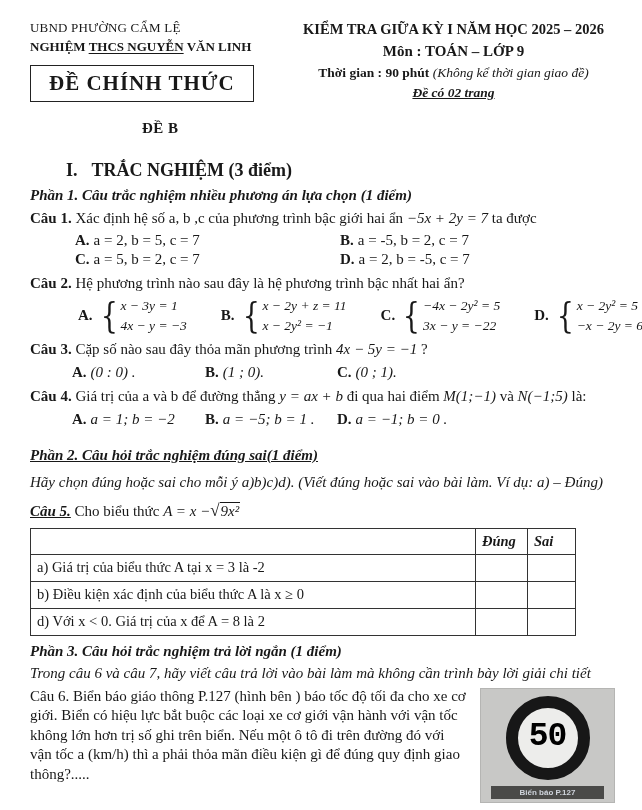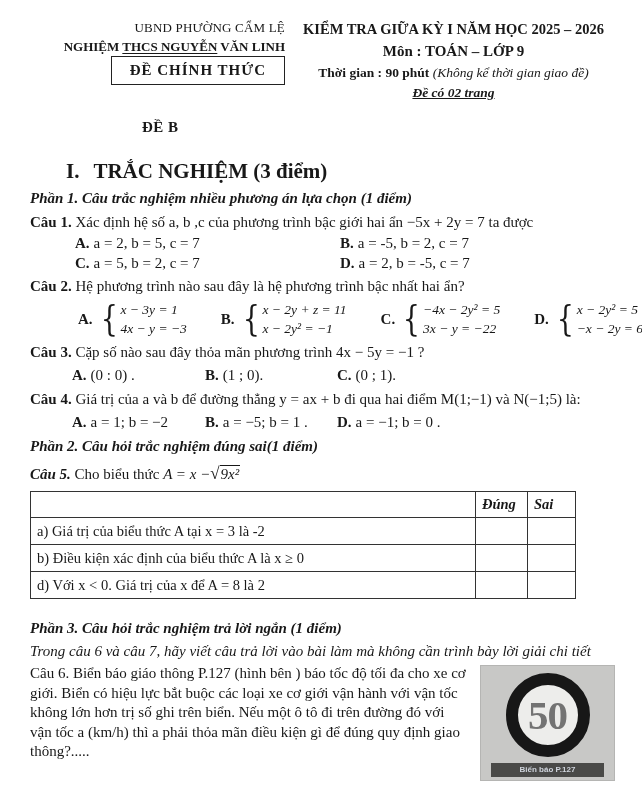--- a/index.html
+++ b/index.html
@@ -5,44 +5,44 @@
   * { margin:0; padding:0; box-sizing:border-box; }
   html,body { background:#e8e8e8; }
   .page {
     width:642px; height:810px; background:#ffffff; color:#181818;
     font-family:"Liberation Serif","DejaVu Serif",serif;
     font-size:15px; line-height:1.3; overflow:hidden;
     padding:20px 28px 10px 30px; position:relative;
   }
   
   .hdr { display:flex; }
-  .hdr-left { width:255px; text-align:right; }
+  .hdr-left { width:255px; text-align:left; }
   .hdr-left .org1 { font-size:13px; letter-spacing:.2px; }
   .hdr-left .org2 { font-size:13px; font-weight:bold; margin-top:2px; }
   .hdr-left .org2 u { text-underline-offset:2px; }
   .official-box {
     display:inline-block; border:1.5px solid #222; padding:4px 18px;
-    font-weight:bold; font-size:15px; letter-spacing:1px;
+    font-weight:bold; font-size:21px; margin-top:9px; letter-spacing:1px;
   }
   .hdr-right { flex:1; text-align:center; padding-left:8px; }
   .hdr-right .t1 { font-weight:bold; font-size:14.5px; }
   .hdr-right .t2 { font-weight:bold; font-size:15px; margin-top:3px; }
   .hdr-right .t3 { font-size:13.5px; margin-top:3px; }
   .hdr-right .t3 .b { font-weight:bold; }
   .hdr-right .t3 .i { font-style:italic; }
   .hdr-right .t4 { font-size:13.5px; font-weight:bold; font-style:italic;
     text-decoration:underline; margin-top:2px; }
   
   .exam-code { font-weight:bold; margin:17px 0 0 112px; font-size:15px; letter-spacing:.5px; }
-  .sec1 { margin:20px 0 0 36px; font-weight:bold; font-size:21px; }
+  .sec1 { margin:20px 0 0 36px; font-weight:bold; font-size:18px; }
   .sec1 .num { margin-right:14px; }
   .part-head { font-weight:bold; font-style:italic; margin-top:4px; font-size:15px; }
   .q { margin-top:4px; }
   .q .qlab { font-weight:bold; }
-  .math { }
+  .math { font-style:italic; }
   
   .opts2 { display:grid; grid-template-columns:265px auto; padding-left:45px; margin-top:2px; }
   .opts4 { display:grid; grid-template-columns:133px 132px 143px auto; padding-left:42px; margin-top:4px; }
   .opt .olab { font-weight:bold; margin-right:4px; }
   
   .sysrow { display:flex; padding-left:48px; margin-top:3px; gap:0; }
   .sys { display:flex; align-items:center; }
   .sys .slab { font-weight:bold; margin-right:5px; }
   .brace { font-size:36px; font-weight:300; line-height:.9;
     font-family:"DejaVu Serif",serif; transform:scaleX(.75); }
@@ -64,21 +64,21 @@
   .instr { font-style:italic; margin-top:3px; }
   .q6-wrap { margin-top:3px; }
   .sign {
     float:right; width:133px; margin:2px 0 4px 12px;
     background:#c8c8c6; padding:7px 10px 3px; box-shadow:0 0 0 1px #b5b5b3;
   }
   .sign .circle {
     width:84px; height:84px; border:12px solid #171717; border-radius:50%;
     background:#ededeb; margin:0 auto; display:flex; align-items:center; justify-content:center;
   }
-  .sign .val { font-weight:bold; font-size:41px; font-family:Liberation Serif, serif; color:#737373; letter-spacing:-1px; }
+  .sign .val { font-weight:bold; font-size:33px; font-family:Liberation Mono, monospace; color:#000000; letter-spacing:-1px; }
   .sign .cap {
     margin-top:6px; background:#4a4a48; color:#cfd4dc; font-size:8px;
     text-align:center; padding:2px 0 1px; font-weight:bold; font-family:"Liberation Sans",sans-serif;
   }
 </style>
 </head>
 <body>
 
 <div class="page">
 
@@ -161,24 +161,25 @@
 
   <div class="q">
     <span class="qlab">Câu 4.</span><span> Giá trị của a và b để đường thẳng </span><span class="math">y = ax + b</span><span> đi qua hai điểm </span><span class="math">M(1;−1)</span><span> và </span><span class="math">N(−1;5)</span><span> là:</span>
   </div>
   <div class="opts4">
     <div class="opt"><span class="olab">A.</span><span class="math">a = 1; b = −2</span></div>
     <div class="opt"><span class="olab">B.</span><span class="math">a = −5; b = 1 .</span></div>
     <div class="opt"><span class="olab">D.</span><span class="math">a = −1; b = 0 .</span></div>
   </div>
 
-  <div class="part-head" style="margin-top:4px;">Phần 2. Câu hỏi trắc nghiệm đúng sai(1 điểm)</div>
+  <div class="part-head" style="margin-top:16px;text-decoration:underline;">Phần 2. Câu hỏi trắc nghiệm đúng sai(1 điểm)</div>
+  <div class="instr" style="margin-top:8px;">Hãy chọn đúng hoặc sai cho mỗi ý a)b)c)d). (Viết đúng hoặc sai vào bài làm. Ví dụ: a) – Đúng)</div>
 
   <div class="q" style="margin-top:7px;">
-    <span class="qlab" style="font-style:italic;">Câu 5.</span><span> Cho biểu thức </span><span class="radical"><span>A = x −</span><span class="rad-sign">√</span><span class="radicand">9x²</span></span>
+    <span class="qlab" style="font-style:italic;text-decoration:underline;">Câu 5.</span><span> Cho biểu thức </span><span class="radical"><span>A = x −</span><span class="rad-sign">√</span><span class="radicand">9x²</span></span>
   </div>
 
   <table class="tf">
     <tbody>
         <tr>
       <th class="stmt"></th>
       <th class="c-true">Đúng</th>
       <th class="c-false">Sai</th>
     </tr>
     <tr>
@@ -192,21 +193,21 @@
       <td></td>
     </tr>
     <tr>
       <td class="stmt">d) Với x &lt; 0. Giá trị của x để A = 8 là 2</td>
       <td></td>
       <td></td>
     </tr>
   </tbody>
     </table>
 
-  <div class="part-head" style="margin-top:20px;">Phần 3. Câu hỏi trắc nghiệm trả lời ngắn (1 điểm)</div>
+  <div class="part-head" style="margin-top:6px;">Phần 3. Câu hỏi trắc nghiệm trả lời ngắn (1 điểm)</div>
   <div class="instr">Trong câu 6 và câu 7, hãy viết câu trả lời vào bài làm mà không cần trình bày lời giải chi tiết</div>
 
   <div class="q6-wrap">
     <div class="sign">
       <div class="circle">
         <span class="val">50</span>
       </div>
       <div class="cap">Biển báo P.127</div>
     </div>
     <span class="qlab">Câu 6.</span><span>  Biển báo giáo thông P.127 (hình bên ) báo tốc độ tối đa cho xe cơ giới. Biển có hiệu lực bắt buộc các loại xe cơ giới vận hành với vận tốc không lớn hơn trị số ghi trên biển. Nếu một ô tô đi trên đường đó với vận tốc a (km/h) thì a phải thỏa mãn điều kiện gì để đúng quy định giao thông?.....</span>

